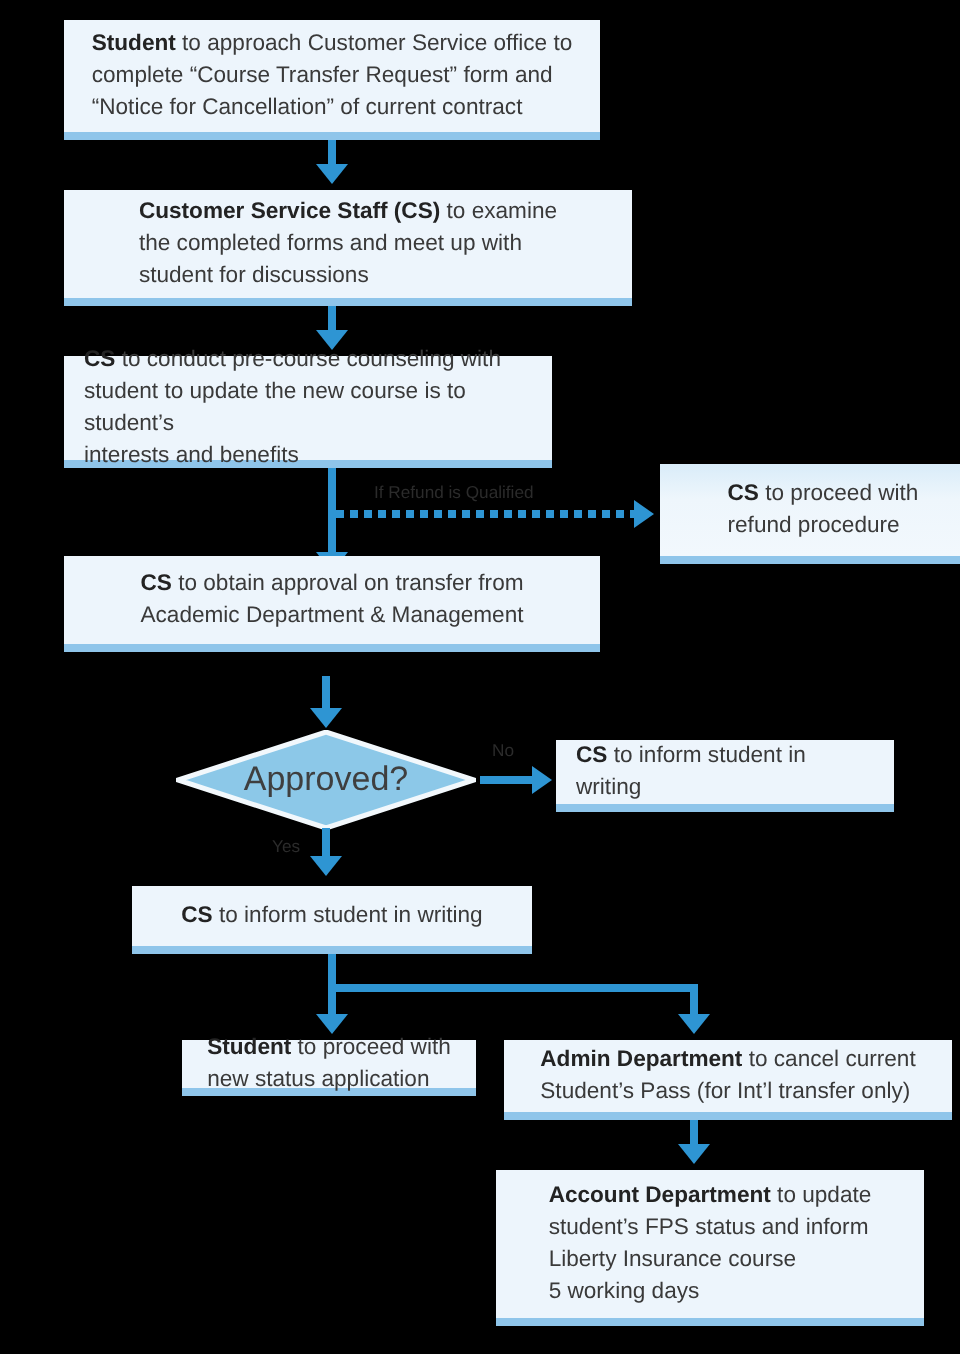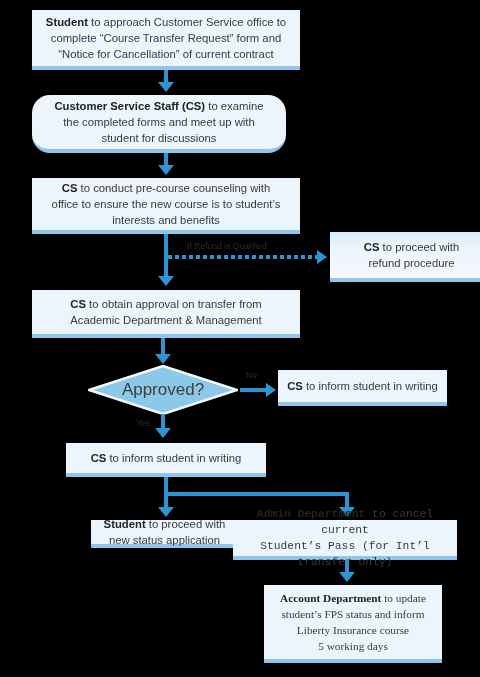--- a/index.html
+++ b/index.html
@@ -16,25 +16,25 @@
     font-family: "Liberation Sans", sans-serif;
   }
   .node {
     position: absolute;
     box-sizing: border-box;
     background: #edf5fc;
     border-bottom: 4px solid #8fc5ea;
     display: flex;
     align-items: center;
     justify-content: center;
-    text-align: center;
+    text-align: left;
     color: #3a3a3a;
     font-size: 11.3px;
     line-height: 1.42;
-    padding: 3px 0;
+    padding: 3px 10px;
   }
   .node.grad {
     background: linear-gradient(180deg, #d9ecf9 0%, #eef6fc 38%, #f2f8fd 100%);
   }
   .node .txt { display: block; }
   .node b { font-weight: bold; color: #232323; }
 
   .diamond-wrap {
     position: absolute;
   }
@@ -98,54 +98,54 @@
     <div>
       <span class="txt"><b>Student</b><span> to approach Customer Service office to</span></span>
       <span class="txt">complete “Course Transfer Request” form and</span>
       <span class="txt">“Notice for Cancellation” of current contract</span>
     </div>
   </div>
 
   <div class="vline" style="left:164px; top:70px; height:14px;"></div>
   <div class="arrow-down" style="left:158px; top:82px;"></div>
 
-  <div class="node" style="left:32px; top:95px; width:254px; height:58px;border-radius:18px;">
+  <div class="node" style="left:32px; top:95px; width:284px; height:58px;">
     <div>
       <span class="txt"><b>Customer Service Staff (CS)</b><span> to examine</span></span>
       <span class="txt">the completed forms and meet up with</span>
       <span class="txt">student for discussions</span>
     </div>
   </div>
 
   <div class="vline" style="left:164px; top:153px; height:14px;"></div>
   <div class="arrow-down" style="left:158px; top:165px;"></div>
 
-  <div class="node" style="left:32px; top:178px; width:268px; height:56px;">
+  <div class="node" style="left:32px; top:178px; width:244px; height:56px;">
     <div>
       <span class="txt"><b>CS</b><span> to conduct pre-course counseling with</span></span>
-      <span class="txt">office to ensure the new course is to student’s</span>
+      <span class="txt">student to update the new course is to student’s</span>
       <span class="txt">interests and benefits</span>
     </div>
   </div>
 
   <div class="vline" style="left:164px; top:234px; height:44px;"></div>
   <div class="arrow-down" style="left:158px; top:276px;"></div>
 
   <div class="dotline" style="left:168px; top:255px; width:150px;"></div>
   <div class="arrow-right" style="left:317px; top:250px;"></div>
   <div class="edge-label" style="left:187px; top:241px;">If Refund is Qualified</div>
 
   <div class="node grad" style="left:330px; top:232px; width:163px; height:50px;">
     <div>
       <span class="txt"><b>CS</b><span> to proceed with</span></span>
       <span class="txt">refund procedure</span>
     </div>
   </div>
 
-  <div class="node" style="left:32px; top:290px; width:268px; height:48px;">
+  <div class="node" style="left:32px; top:278px; width:268px; height:48px;">
     <div>
       <span class="txt"><b>CS</b><span> to obtain approval on transfer from</span></span>
       <span class="txt">Academic Department &amp; Management</span>
     </div>
   </div>
 
   <div class="vline" style="left:161px; top:338px; height:18px;"></div>
   <div class="arrow-down" style="left:155px; top:354px;"></div>
 
   <div class="diamond-wrap" style="left:88px; top:365px; width:150px; height:50px;">
@@ -181,31 +181,31 @@
   <div class="arrow-down" style="left:158px; top:507px;"></div>
   <div class="arrow-down" style="left:339px; top:507px;"></div>
 
   <div class="node" style="left:91px; top:520px; width:147px; height:28px;">
     <div>
       <span class="txt"><b>Student</b><span> to proceed with</span></span>
       <span class="txt">new status application</span>
     </div>
   </div>
 
-  <div class="node" style="left:233px; top:520px; width:224px; height:40px;font-family:Liberation Mono, monospace;">
+  <div class="node" style="left:252px; top:520px; width:224px; height:40px;">
     <div>
       <span class="txt"><b>Admin Department</b><span> to cancel current</span></span>
       <span class="txt">Student’s Pass (for Int’l transfer only)</span>
     </div>
   </div>
 
   <div class="vline" style="left:345px; top:560px; height:14px;"></div>
   <div class="arrow-down" style="left:339px; top:572px;"></div>
 
-  <div class="node" style="left:264px; top:585px; width:178px; height:78px;font-family:Liberation Serif, serif;">
+  <div class="node" style="left:248px; top:585px; width:214px; height:78px;">
     <div>
       <span class="txt"><b>Account Department</b><span> to update</span></span>
       <span class="txt">student’s FPS status and inform</span>
       <span class="txt">Liberty Insurance course</span>
       <span class="txt">5 working days</span>
     </div>
   </div>
 
 </div>
 

